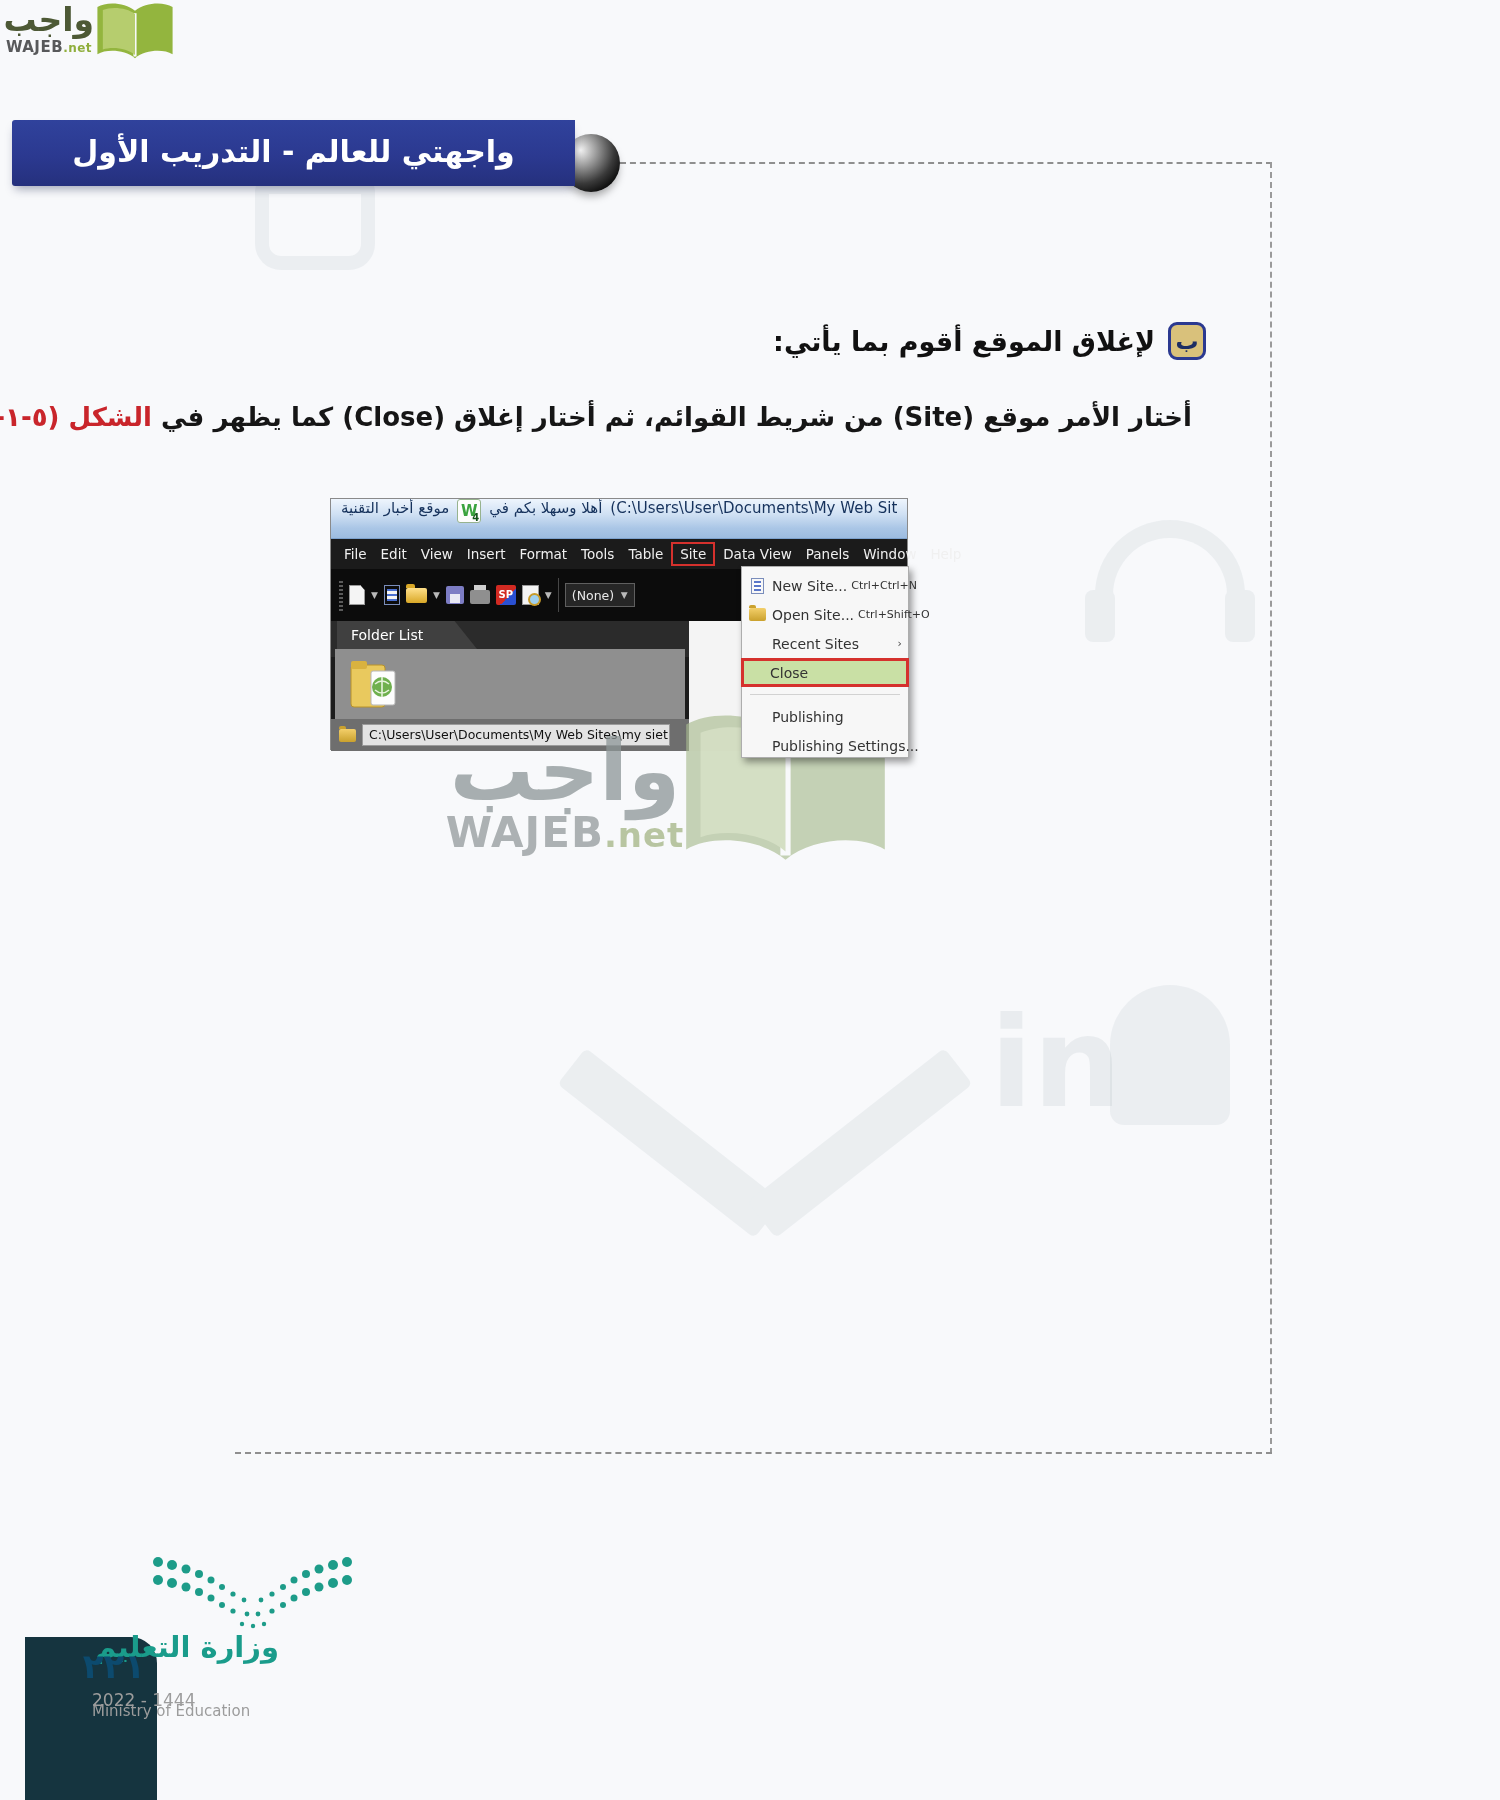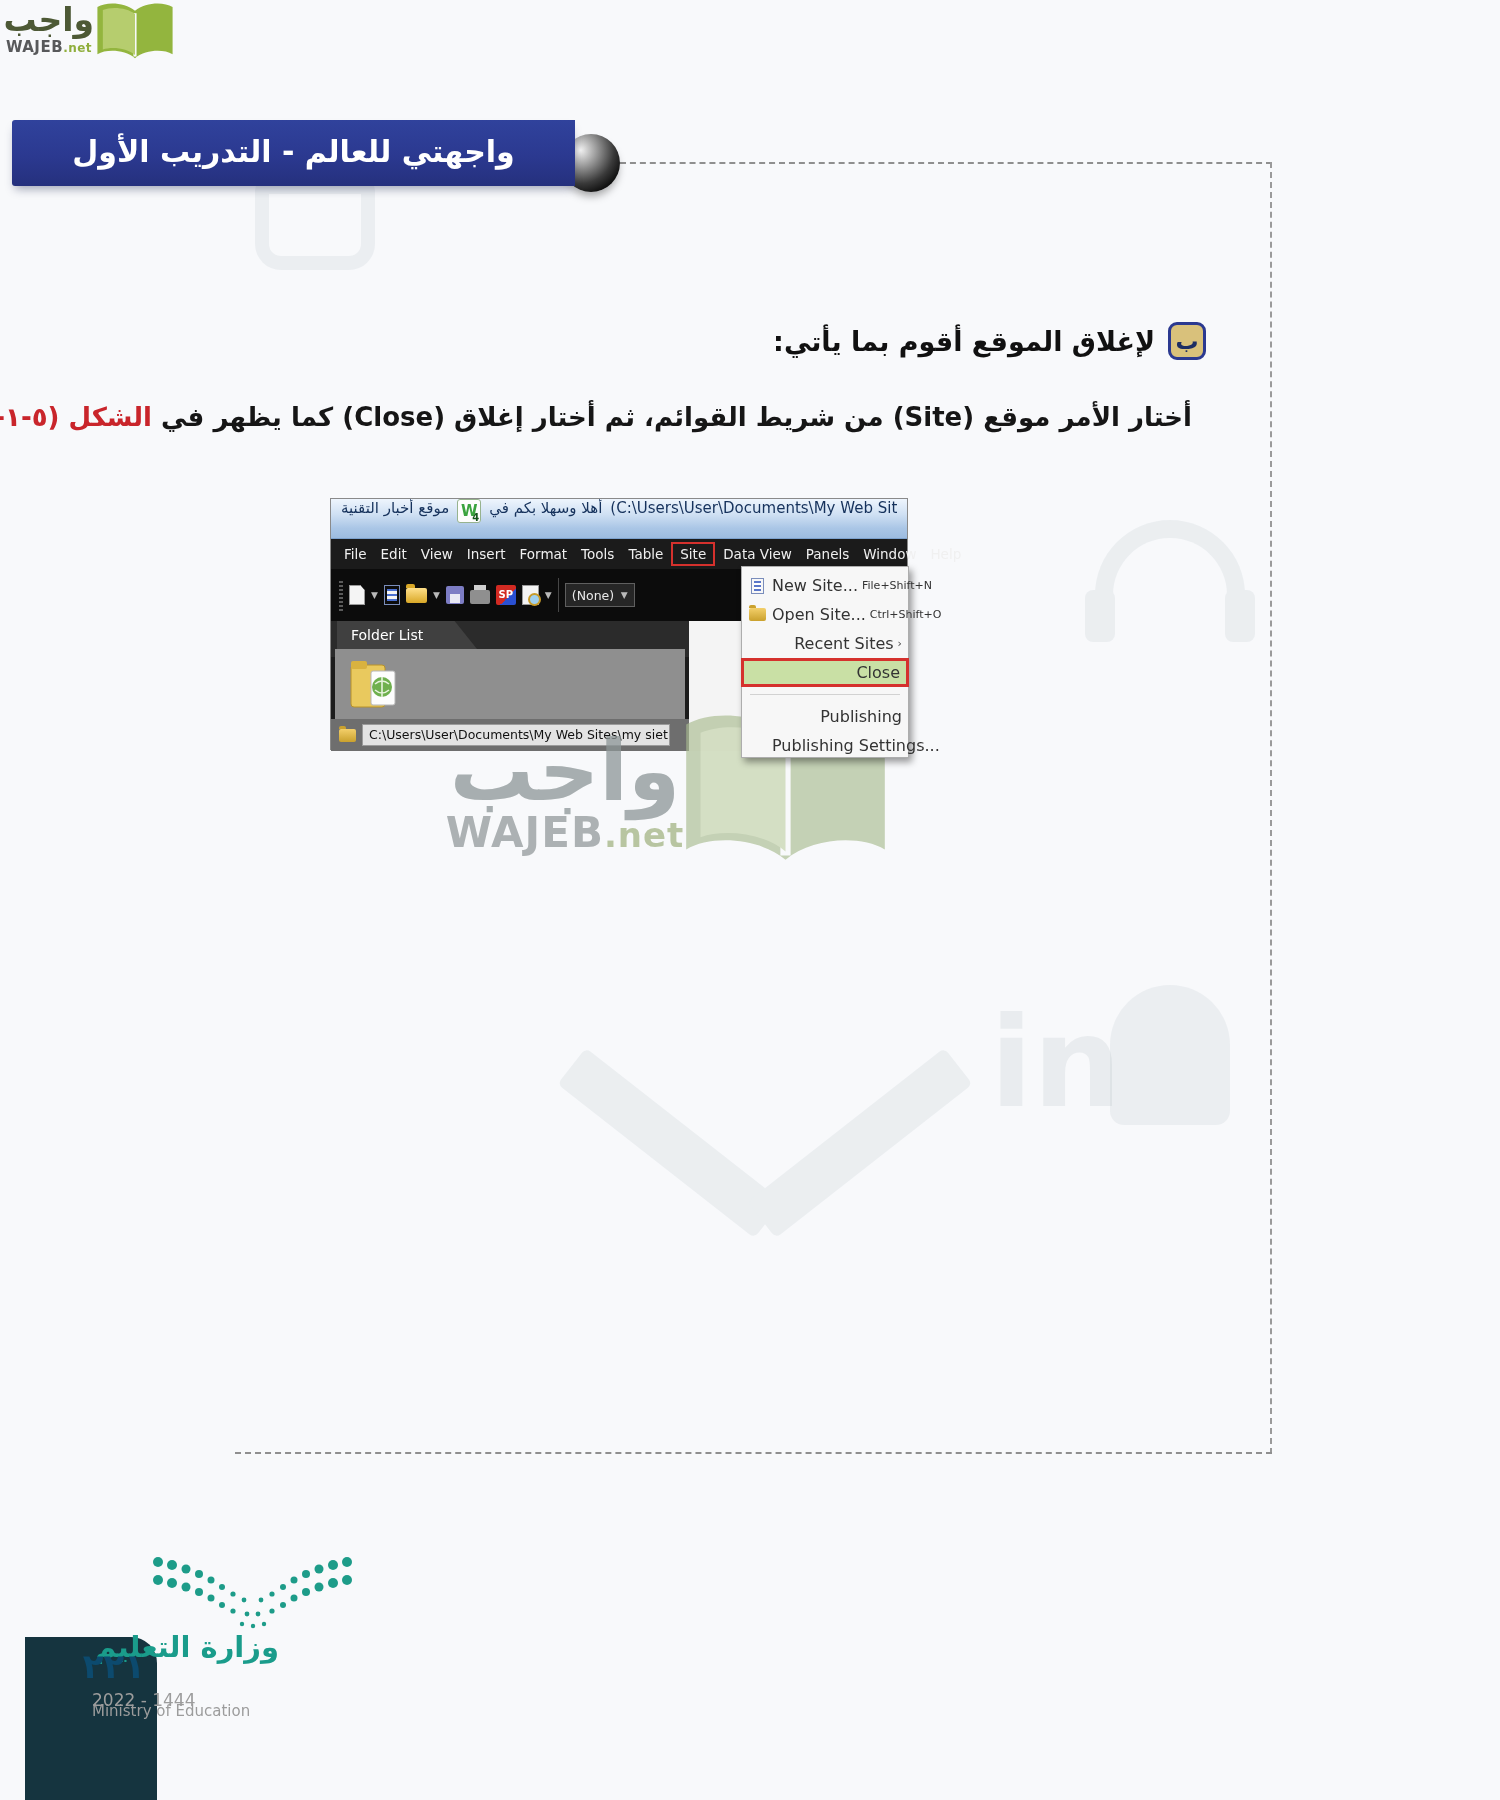--- a/index.html
+++ b/index.html
@@ -106,21 +106,21 @@
   .big-folder { position:absolute; left:14px; top:8px; }
 
   
   .sitemenu { position:absolute; left:410px; top:67px; width:168px; height:192px;
     background:#f7f7f7; border:1px solid #adadad; box-shadow:3px 4px 7px rgba(0,0,0,.4);
     z-index:6; padding-top:4px; }
   .sm-row { display:flex; align-items:center; height:29px; padding:0 6px 0 4px; gap:4px; }
   .sm-ic { width:22px; display:flex; justify-content:center; flex:0 0 auto; }
   .sm-ic .mini-page { width:13px; height:16px; background:#fff; border:1px solid #7a8dbb;
     background-image:repeating-linear-gradient(#fff 0 2px,#5b77c9 2px 4px); background-clip:content-box; padding:2px; }
-  .sm-label { flex:1; font-size:16px; color:#333; white-space:nowrap;text-align:right; }
+  .sm-label { flex:1; font-size:14px; color:#333; white-space:nowrap; }
   .sm-short { font-size:11px; color:#333; white-space:nowrap; }
   .sm-arrow { color:#444; font-size:11px; }
   .sm-row.close-row { background:#c9e0a5; border:3px solid #d5312d; height:29px; margin:0 -1px; padding-left:26px; }
   .sm-sep { height:1px; background:#d2d2d2; margin:7px 8px 7px 8px; }
 
   
   .fig-caption { position:absolute; left:330px; top:763px; width:578px; text-align:center;
     direction:rtl; color:#c9252b; font-size:24px; font-weight:bold; }
 
   
@@ -244,21 +244,21 @@
         <span class="path-field">C:\Users\User\Documents\My Web Sites\my siet1</span>
       </div>
     </div>
 
     <div class="sitemenu">
       <div class="sm-row">
         <span class="sm-ic">
             <span class="mini-page"></span>
           </span>
         <span class="sm-label">New Site...</span>
-        <span class="sm-short">File+Shift+N</span>
+        <span class="sm-short">Ctrl+Ctrl+N</span>
       </div>
       <div class="sm-row">
         <span class="sm-ic">
             <span class="folder-sm"></span>
           </span>
         <span class="sm-label">Open Site...</span>
         <span class="sm-short">Ctrl+Shift+O</span>
       </div>
       <div class="sm-row">
         <span class="sm-ic"></span>

